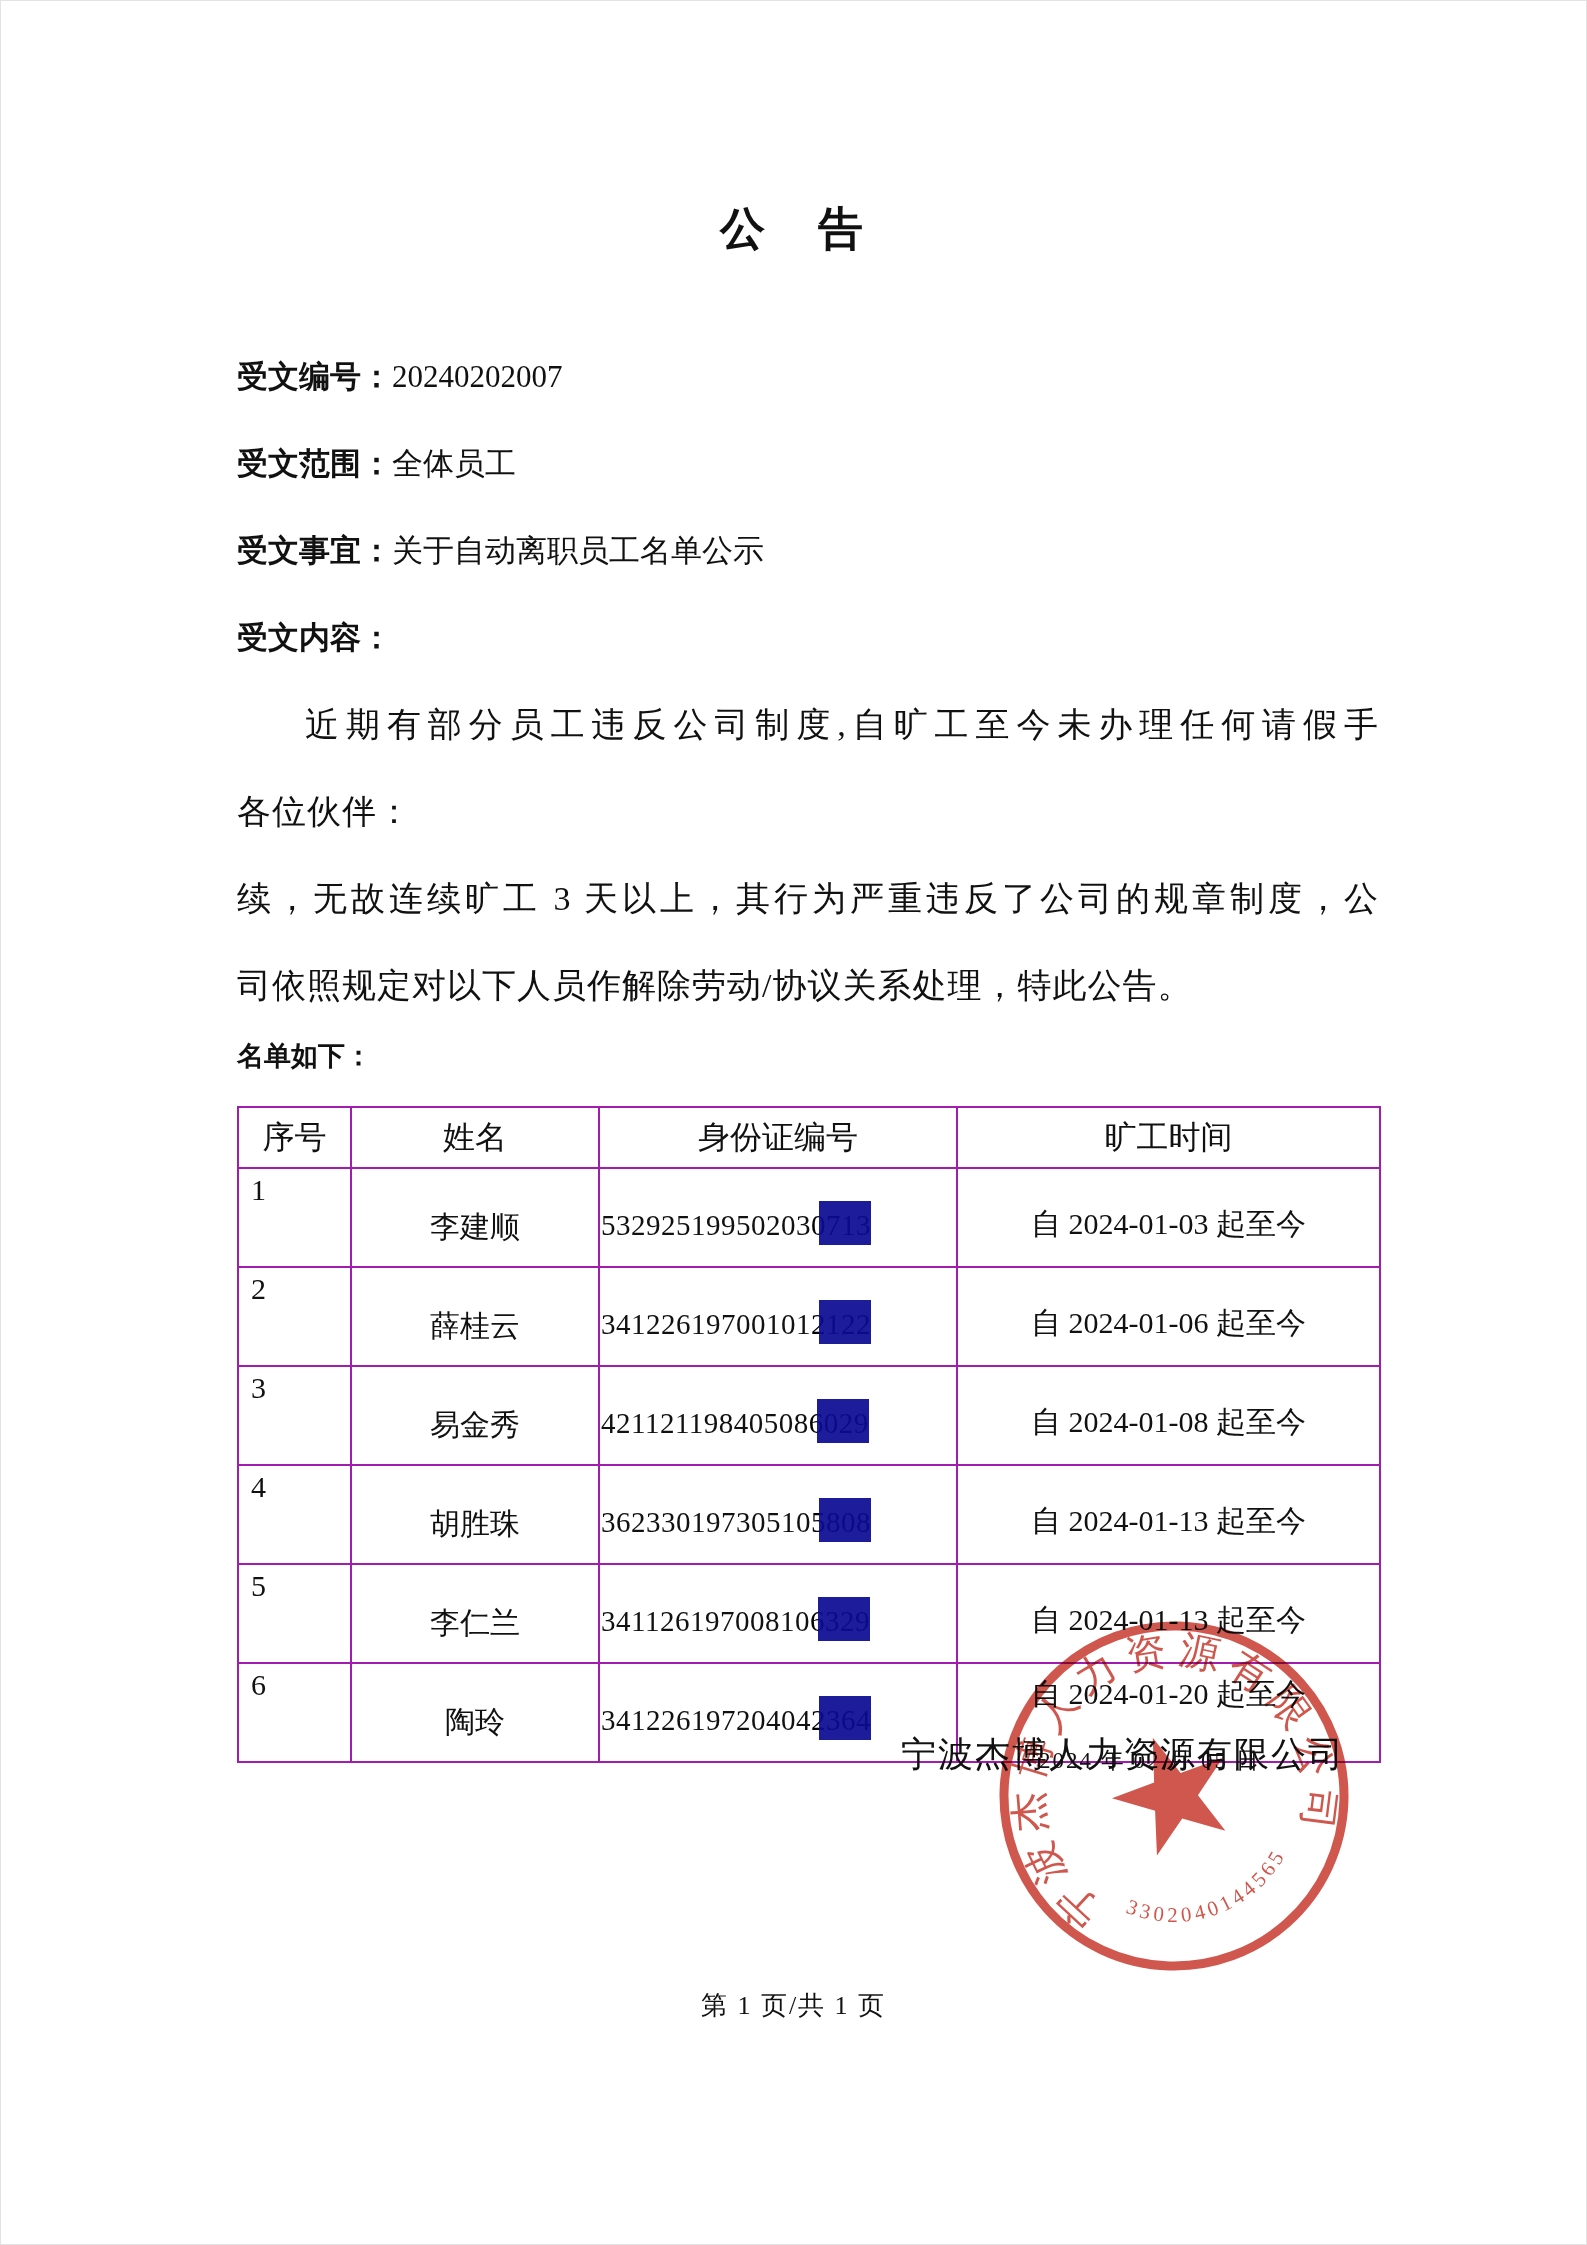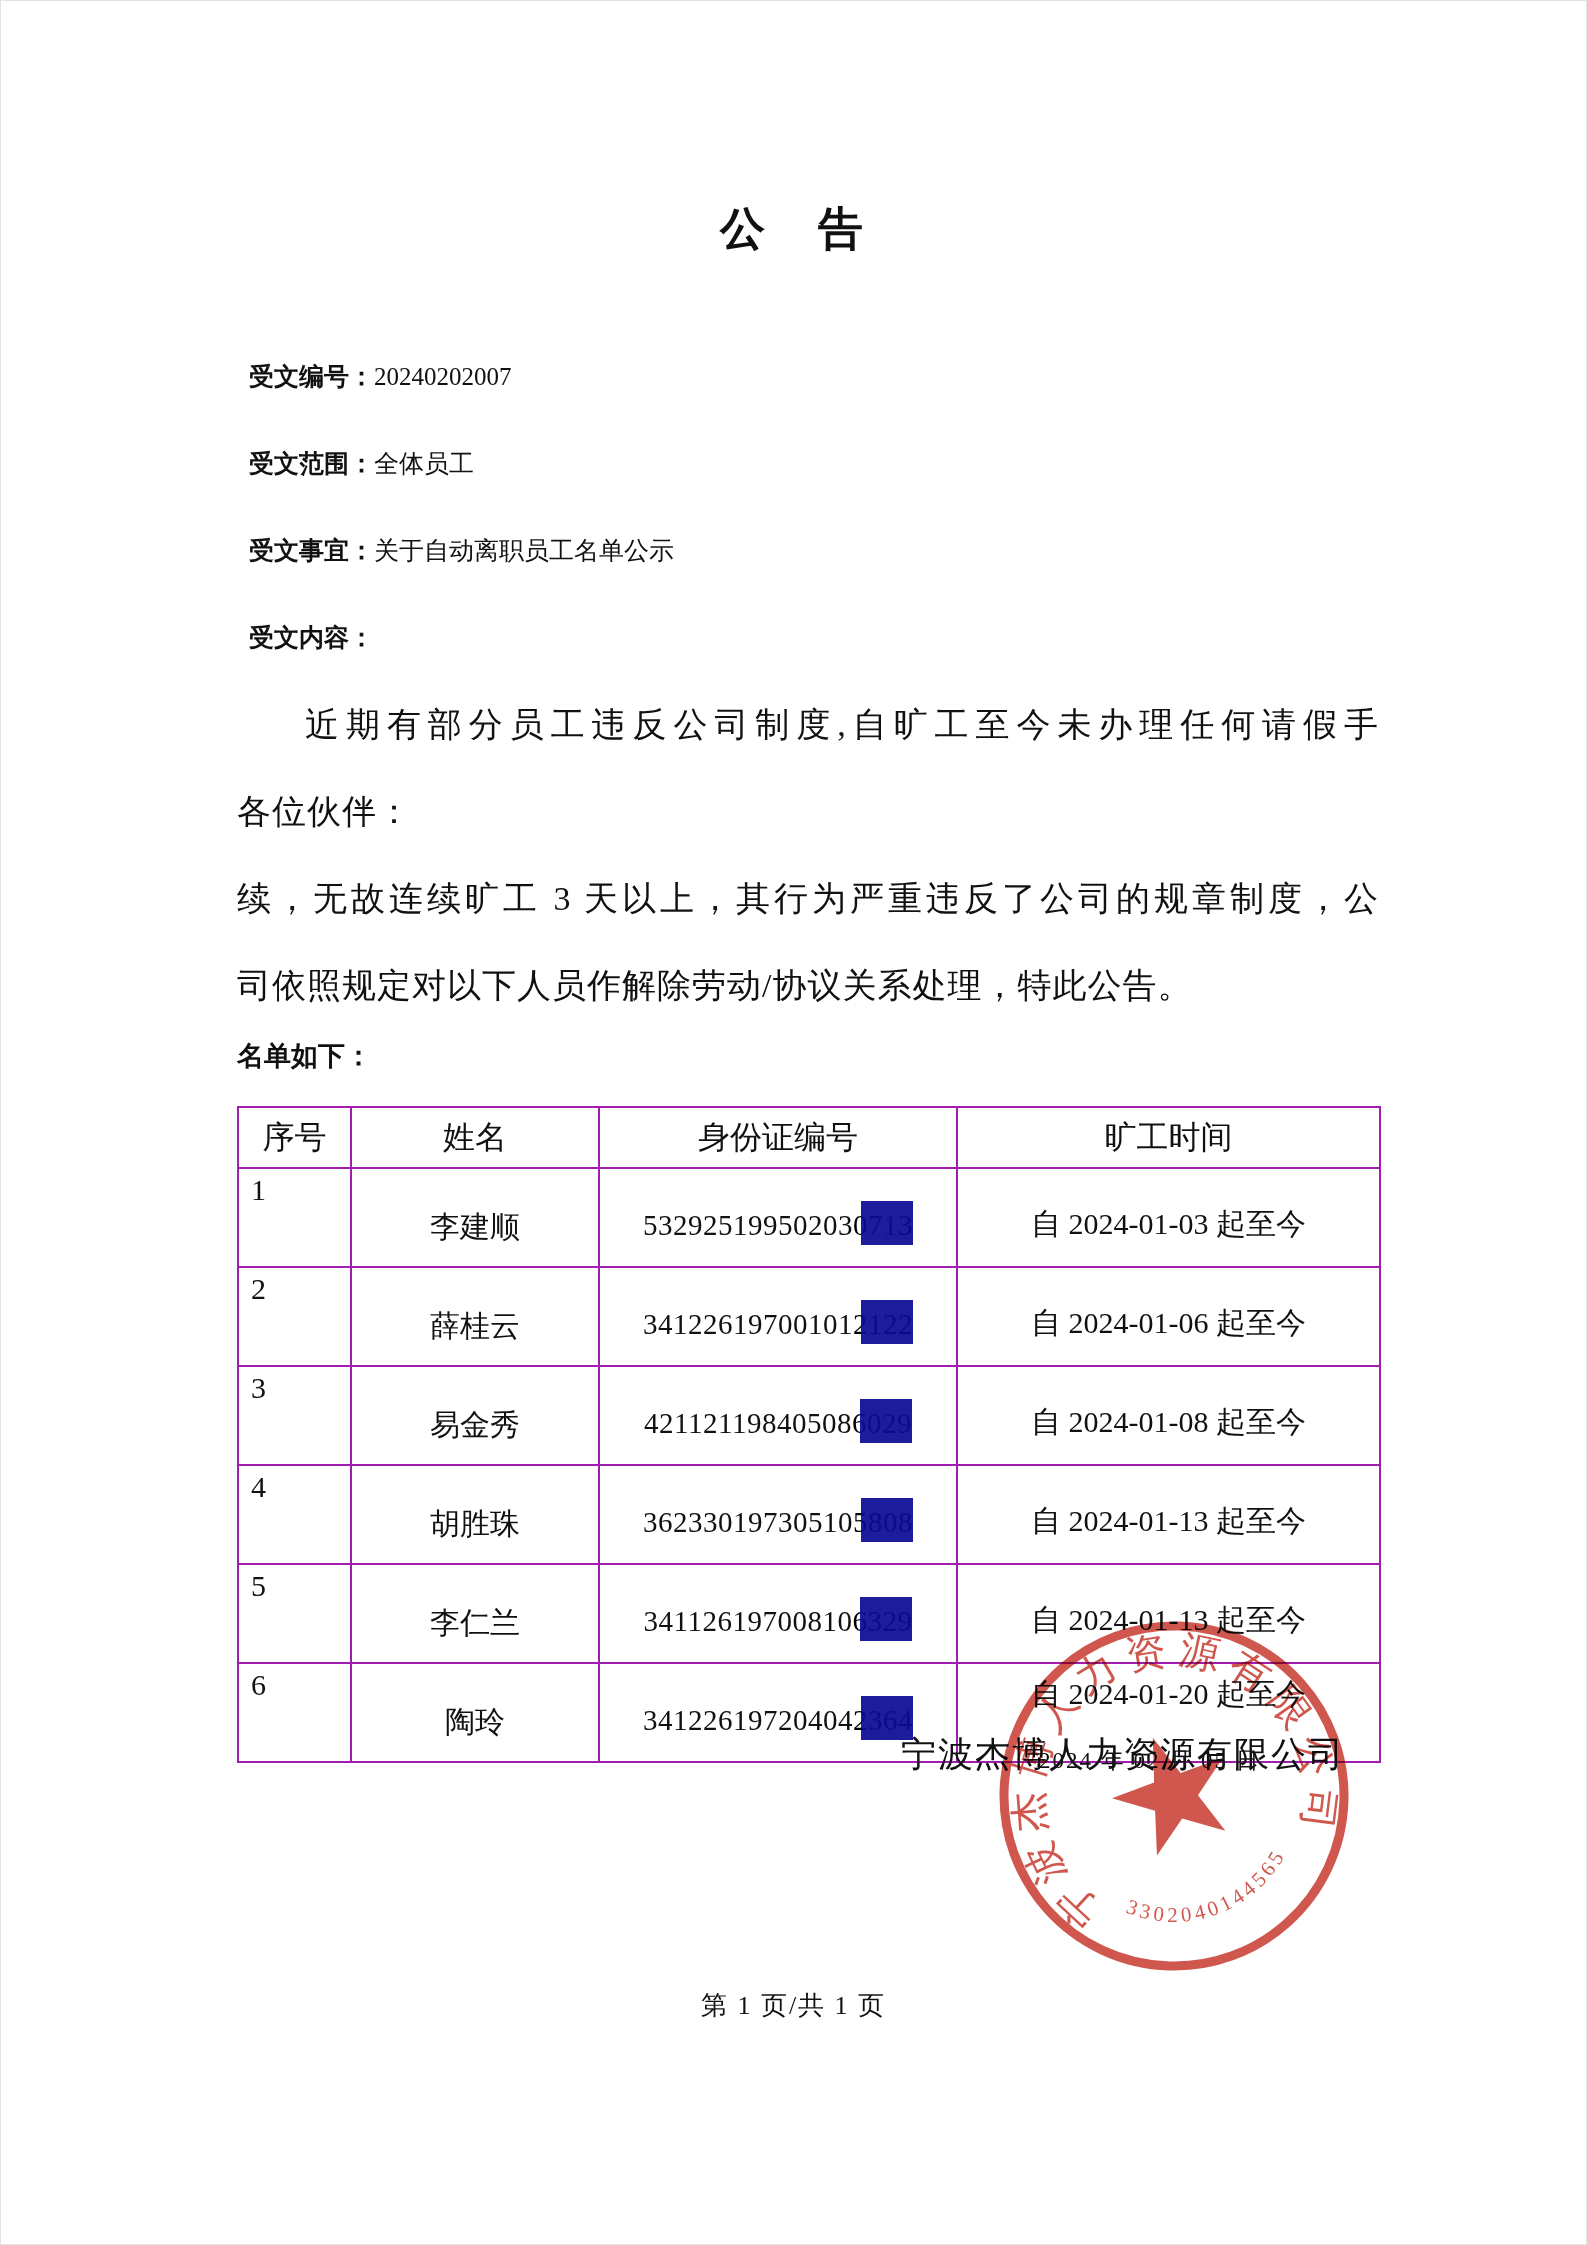--- a/index.html
+++ b/index.html
@@ -18,21 +18,21 @@
   .doc-title{
     position:absolute;top:198px;left:0;width:100%;
     text-align:center;
     font-size:45px;font-weight:bold;
     letter-spacing:4px;
   }
   
   .content{
     position:absolute;left:236px;top:332px;width:1142px;
   }
-  .line{height:87px;line-height:87px;font-size:25px;white-space:nowrap;margin-left:12px;}
+  .line{height:87px;line-height:87px;font-size:31px;white-space:nowrap;}
   .line .lbl{font-weight:bold;}
   .body-line{height:87px;line-height:87px;font-size:34px;letter-spacing:1px;}
   .stretch{text-align:justify;text-align-last:justify;}
   .indent{text-indent:68px;}
   
   .roster-heading{
     position:absolute;left:236px;top:1030px;
     font-size:27px;font-weight:bold;line-height:50px;
   }
   
@@ -44,21 +44,21 @@
   }
   table.roster th,table.roster td{
     border:2px solid #a21caf;
     font-weight:normal;
     overflow:hidden;
   }
   table.roster th{height:57px;text-align:center;font-size:32px;}
   table.roster td{height:76px;}
   td.cell-no{vertical-align:top;text-align:left;padding:4px 0 0 12px;}
   td.cell-name{text-align:center;vertical-align:middle;padding-top:20px;}
-  td.cell-id{text-align:center;vertical-align:middle;font-size:29px;padding-top:16px;letter-spacing:.5px;}
+  td.cell-id{text-align:left;vertical-align:middle;font-size:29px;padding-top:16px;letter-spacing:.5px;}
   td.cell-abs{text-align:center;vertical-align:middle;padding-top:14px;}
   td.cell-abs.top-align{vertical-align:top;padding-top:10px;}
   .mask{position:relative;display:inline-block;color:#000;}
   .mask::after{
     content:"";position:absolute;
     left:8px;top:-8px;width:52px;height:44px;
     background:#0c0c94;opacity:.93;
   }
   
   .sig-company{position:absolute;left:900px;top:1730px;font-size:35px;letter-spacing:2px;}

